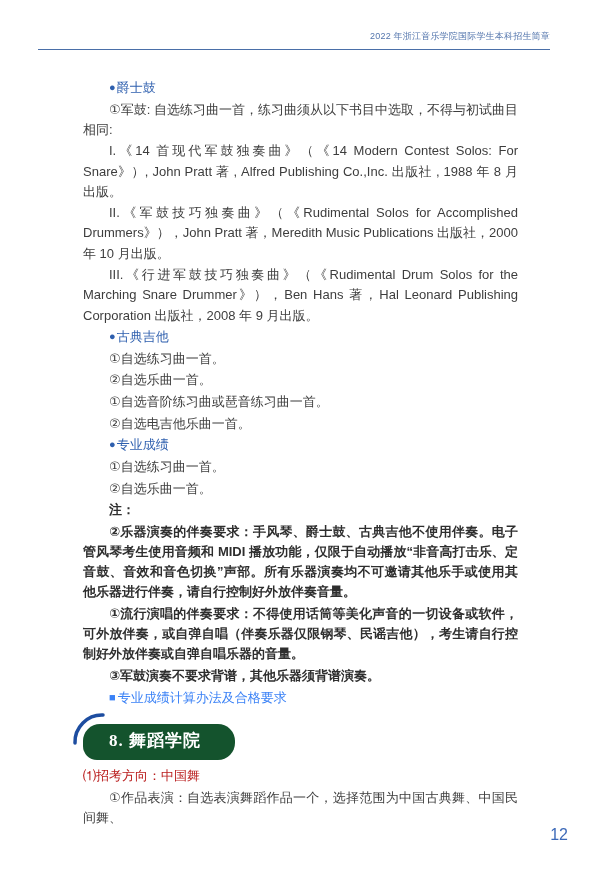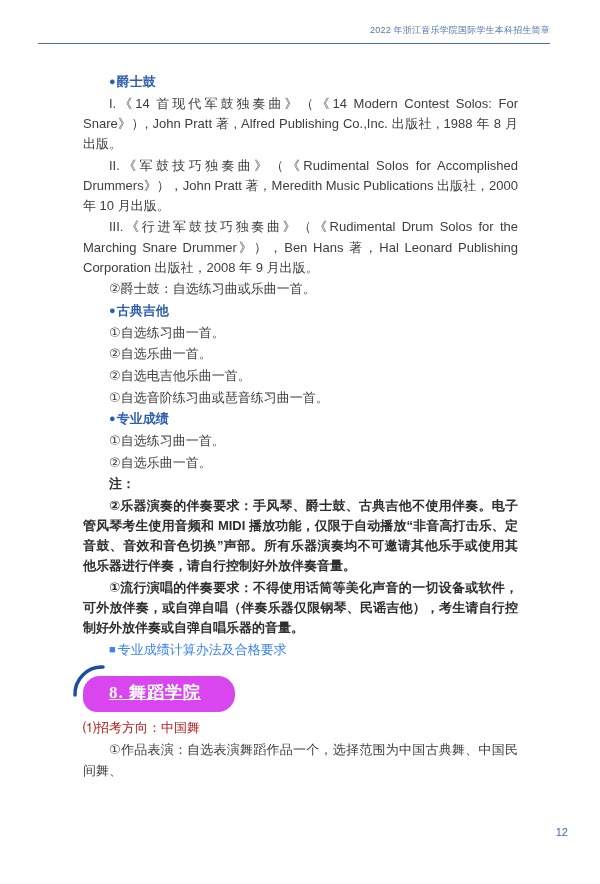--- a/index.html
+++ b/index.html
@@ -4,86 +4,87 @@
 <style>
   html,body{margin:0;padding:0;}
   body{
     width:600px;height:884px;background:#ffffff;overflow:hidden;
     font-family:"Liberation Sans","DejaVu Sans",sans-serif;
     color:#3d3d3d;
   }
   .page{position:relative;width:600px;height:884px;background:#fff;}
 
   
-  .header{margin:0 50px 0 38px;padding-top:24px;}
+  .header{margin:0 50px 0 38px;padding-top:30px;}
   .header-title{
     text-align:right;font-size:9px;color:#5476ad;letter-spacing:0.2px;
     padding-bottom:6px;
   }
   .header-rule{border-top:1.5px solid #4a6fa8;height:0;}
 
   
   .doc-body{margin:28px 82px 0 83px;font-size:13px;line-height:1.55;}
   .p{margin:0 0 1.5px;text-align:justify;}
   .ind{text-indent:2em;}
   .bold{font-weight:700;color:#2e2e2e;}
-  .h-dot{color:#2e5fae;margin:1px 0 1.5px;text-indent:2em;font-weight:bold;}
+  .h-dot{color:#2e5fae;margin:1px 0 1.5px;text-indent:2em;}
   .h-dot .bullet{margin-right:1px;font-size:11px;vertical-align:1px;}
   .h-square{color:#3b82f6;margin:1px 0 1.5px;text-indent:2em;}
   .h-square .bullet{margin-right:2px;font-size:11px;vertical-align:1px;}
   .blue-sub{color:#b91c1c;margin:3px 0 2px;}
 
   
   .badge-row{margin:16px 0 6px;}
   .badge{
-    position:relative;display:inline-block;background:#d946ef;color:#ffffff;
+    position:relative;display:inline-block;background:#14532d;color:#ffffff;
     border-radius:17px 17px 17px 14px;padding:4px 34px 6px 26px;
     font-family:"Liberation Serif","DejaVu Serif",serif;
-    font-weight:700;font-size:17px;letter-spacing:1px;text-decoration:underline;
+    font-weight:700;font-size:17px;letter-spacing:1px;
   }
   .badge-arc{position:absolute;left:-12px;top:-13px;width:42px;height:42px;}
 
   .page-number{
     position:absolute;top:826px;right:32px;
-    font-size:11px;color:#3c69b8;
+    font-size:16px;color:#3c69b8;
   }
 </style>
 </head>
 <body>
 
 <div class="page">
 
   <div class="header">
     <div class="header-title">2022 年浙江音乐学院国际学生本科招生简章</div>
     <div class="header-rule"></div>
   </div>
 
   <div class="doc-body">
 
     <p class="h-dot"><span class="bullet">●</span><span>爵士鼓</span></p>
 
+    <p class="p ind">①军鼓: 自选练习曲一首，练习曲须从以下书目中选取，不得与初试曲目相同:</p>
     <p class="p ind">I.《14 首现代军鼓独奏曲》（《14 Modern Contest Solos: For Snare》）, John Pratt 著 , Alfred Publishing Co.,Inc. 出版社 , 1988 年 8 月出版。</p>
     <p class="p ind">II.《军鼓技巧独奏曲》（《Rudimental Solos for Accomplished Drummers》），John Pratt 著，Meredith Music Publications 出版社，2000 年 10 月出版。</p>
     <p class="p ind">III.《行进军鼓技巧独奏曲》（《Rudimental Drum Solos for the Marching Snare Drummer》），Ben Hans 著，Hal Leonard Publishing Corporation 出版社，2008 年 9 月出版。</p>
-    <p class="p ind">②爵士鼓：自选练习曲或乐曲一首。</p>
 
     <p class="h-dot"><span class="bullet">●</span><span>古典吉他</span></p>
     <p class="p ind">①自选练习曲一首。</p>
     <p class="p ind">②自选乐曲一首。</p>
 
+    <p class="p ind">①自选音阶练习曲或琶音练习曲一首。</p>
     <p class="p ind">②自选电吉他乐曲一首。</p>
-    <p class="p ind">①自选音阶练习曲或琶音练习曲一首。</p>
 
     <p class="h-dot"><span class="bullet">●</span><span>专业成绩</span></p>
     <p class="p ind">①自选练习曲一首。</p>
     <p class="p ind">②自选乐曲一首。</p>
 
     <p class="p ind bold">注：</p>
     <p class="p ind bold">②乐器演奏的伴奏要求：手风琴、爵士鼓、古典吉他不使用伴奏。电子管风琴考生使用音频和 MIDI 播放功能，仅限于自动播放“非音高打击乐、定音鼓、音效和音色切换”声部。所有乐器演奏均不可邀请其他乐手或使用其他乐器进行伴奏，请自行控制好外放伴奏音量。</p>
     <p class="p ind bold">①流行演唱的伴奏要求：不得使用话筒等美化声音的一切设备或软件，可外放伴奏，或自弹自唱（伴奏乐器仅限钢琴、民谣吉他），考生请自行控制好外放伴奏或自弹自唱乐器的音量。</p>
+    <p class="p ind bold">③军鼓演奏不要求背谱，其他乐器须背谱演奏。</p>
 
     <p class="h-square"><span class="bullet">■</span><span>专业成绩计算办法及合格要求</span></p>
 
     <div class="badge-row">
       <div class="badge">
         <svg class="badge-arc" viewBox="0 0 42 42">
           <path d="M4,32 A27,27 0 0 1 32,4" fill="none" stroke="#1d4da0" stroke-width="3.5" stroke-linecap="round"></path>
         </svg>
         <span class="badge-label">8. 舞蹈学院</span>
       </div>

